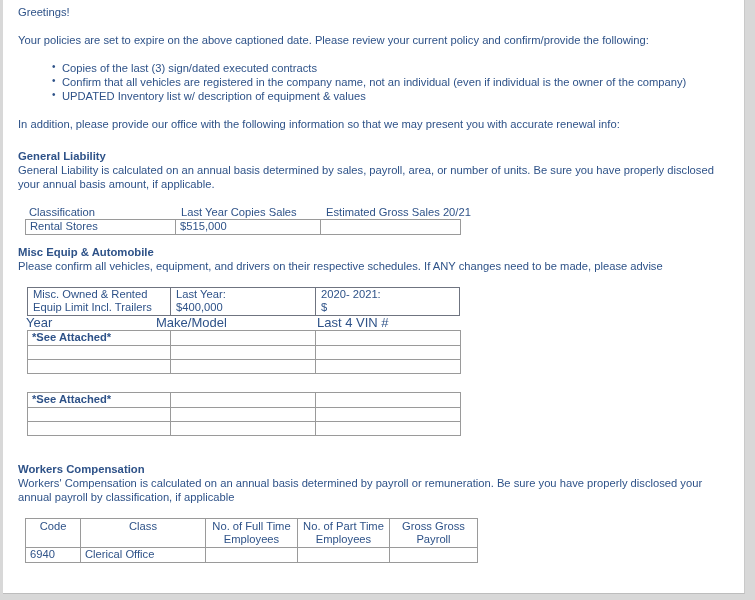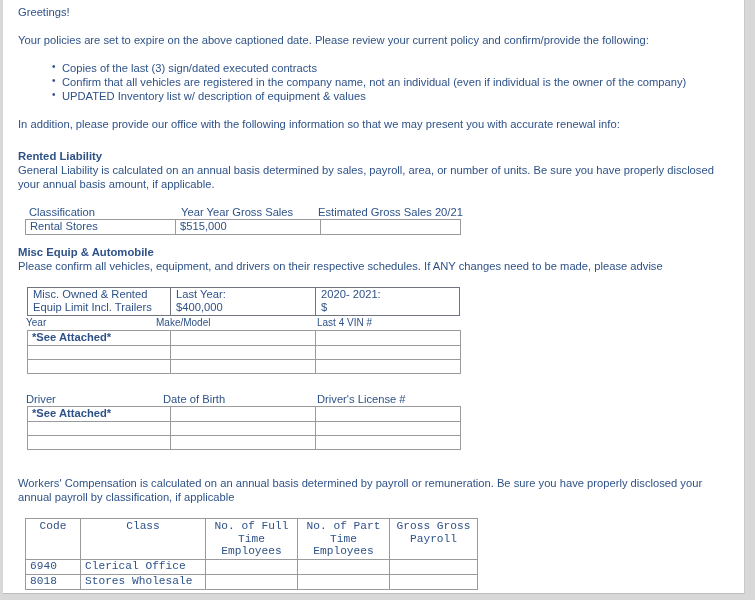--- a/index.html
+++ b/index.html
@@ -85,31 +85,31 @@
     color: #2e5288;
     font-size: 11.2px;
     line-height: 14px;
     position: relative;
     height: 14px;
     margin-left: 4px;
   }
   .gl-labels span { position: absolute; top: 0; white-space: nowrap; }
   .lbl-a { left: 0px; }
   .lbl-b { left: 152px; }
-  .lbl-c { left: 289px; }
+  .lbl-c { left: 297px; }
   table.gl { width: 435px; }
   table.gl td { height: 12px; }
 
   
   .me-wrap { margin-left: 9px; }
   table.me-top { width: 432px; border: 1.6px solid #444c5c; }
   table.me-top td { border: 1px solid #6f7480; padding: 0 4px 1px 5px; height: 12px; }
   .me-labels {
     color: #2e5288;
-    font-size: 10px;
+    font-size: 13px;
     line-height: 14px;
     position: relative;
     height: 14px;
     margin-left: -1px;
   }
   .me-labels span { position: absolute; top: 0; white-space: nowrap; }
   .mlbl-a { left: 0px; }
   .mlbl-b { left: 130px; }
   .mlbl-c { left: 291px; }
   table.me-rows { width: 433px; }
@@ -127,21 +127,21 @@
     margin-left: -1px;
   }
   .dv-labels span { position: absolute; top: 0; white-space: nowrap; }
   .dlbl-a { left: 0px; }
   .dlbl-b { left: 137px; }
   .dlbl-c { left: 291px; }
   table.dv-rows { width: 433px; }
   table.dv-rows td { height: 12px; }
 
   
-  .wc-wrap { margin-left: 7px; font-family: Liberation Mono, monospace; }
+  .wc-wrap { margin-left: 7px; }
   table.wc { width: 452px; }
   table.wc td.hdr {
     text-align: center;
     height: 26px;
     padding-top: 1px;
     line-height: 12.5px;
   }
   table.wc td.data { height: 13px; }
 </style>
 </head>
@@ -159,28 +159,28 @@
     <ul class="bullets">
       <li>Copies of the last (3) sign/dated executed contracts</li>
       <li>Confirm that all vehicles are registered in the company name, not an individual (even if individual is the owner of the company)</li>
       <li>UPDATED Inventory list w/ description of equipment &amp; values</li>
     </ul>
     <div class="gap-md"></div>
 
     <p class="para">In addition, please provide our office with the following information so that we may present you with accurate renewal info:</p>
     <div class="gap-lg"></div>
 
-    <p class="heading">Rented Liability</p>
+    <p class="heading">General Liability</p>
     <p class="para">General Liability is calculated on an annual basis determined by sales, payroll, area, or number of units.  Be sure you have properly disclosed your annual basis amount, if applicable.</p>
     <div class="gap-md"></div>
 
     <div class="gl-wrap">
       <div class="gl-labels">
         <span class="lbl-a">Classification</span>
-        <span class="lbl-b">Year Year Gross Sales</span>
+        <span class="lbl-b">Last Year Copies Sales</span>
         <span class="lbl-c">Estimated Gross Sales 20/21</span>
       </div>
       <table class="doc gl">
         <colgroup>
             <col style="width:150px">
             <col style="width:145px">
             <col style="width:140px">
           </colgroup>
         <tbody>
           <tr>
@@ -250,25 +250,20 @@
             <td></td>
             <td></td>
           </tr>
         </tbody>
       </table>
     </div>
 
     <div class="gap-lg"></div>
 
     <div class="dv-wrap">
-      <div class="dv-labels">
-        <span class="dlbl-a">Driver</span>
-        <span class="dlbl-b">Date of Birth</span>
-        <span class="dlbl-c">Driver's License #</span>
-      </div>
       <table class="doc dv-rows">
         <colgroup>
             <col style="width:143px">
             <col style="width:145px">
             <col style="width:145px">
           </colgroup>
         <tbody>
           <tr>
             <td class="bold-cell">*See Attached*</td>
             <td></td>
@@ -283,20 +278,21 @@
             <td></td>
             <td></td>
             <td></td>
           </tr>
         </tbody>
       </table>
     </div>
 
     <div style="height:26px"></div>
 
+    <p class="heading">Workers Compensation</p>
     <p class="para">Workers' Compensation is calculated on an annual basis determined by payroll or remuneration.  Be sure you have properly disclosed your annual payroll by classification, if applicable</p>
     <div class="gap-md"></div>
 
     <div class="wc-wrap">
       <table class="doc wc">
         <colgroup>
             <col style="width:55px">
             <col style="width:125px">
             <col style="width:92px">
             <col style="width:92px">
@@ -323,27 +319,20 @@
               <span>Payroll</span>
             </td>
           </tr>
           <tr>
             <td class="data">6940</td>
             <td class="data">Clerical Office</td>
             <td class="data"></td>
             <td class="data"></td>
             <td class="data"></td>
           </tr>
-          <tr>
-            <td class="data">8018</td>
-            <td class="data">Stores Wholesale</td>
-            <td class="data"></td>
-            <td class="data"></td>
-            <td class="data"></td>
-          </tr>
         </tbody>
       </table>
     </div>
 
     <div style="height:17px"></div>
 
   </div>
 </div>
 
 </body></html>

